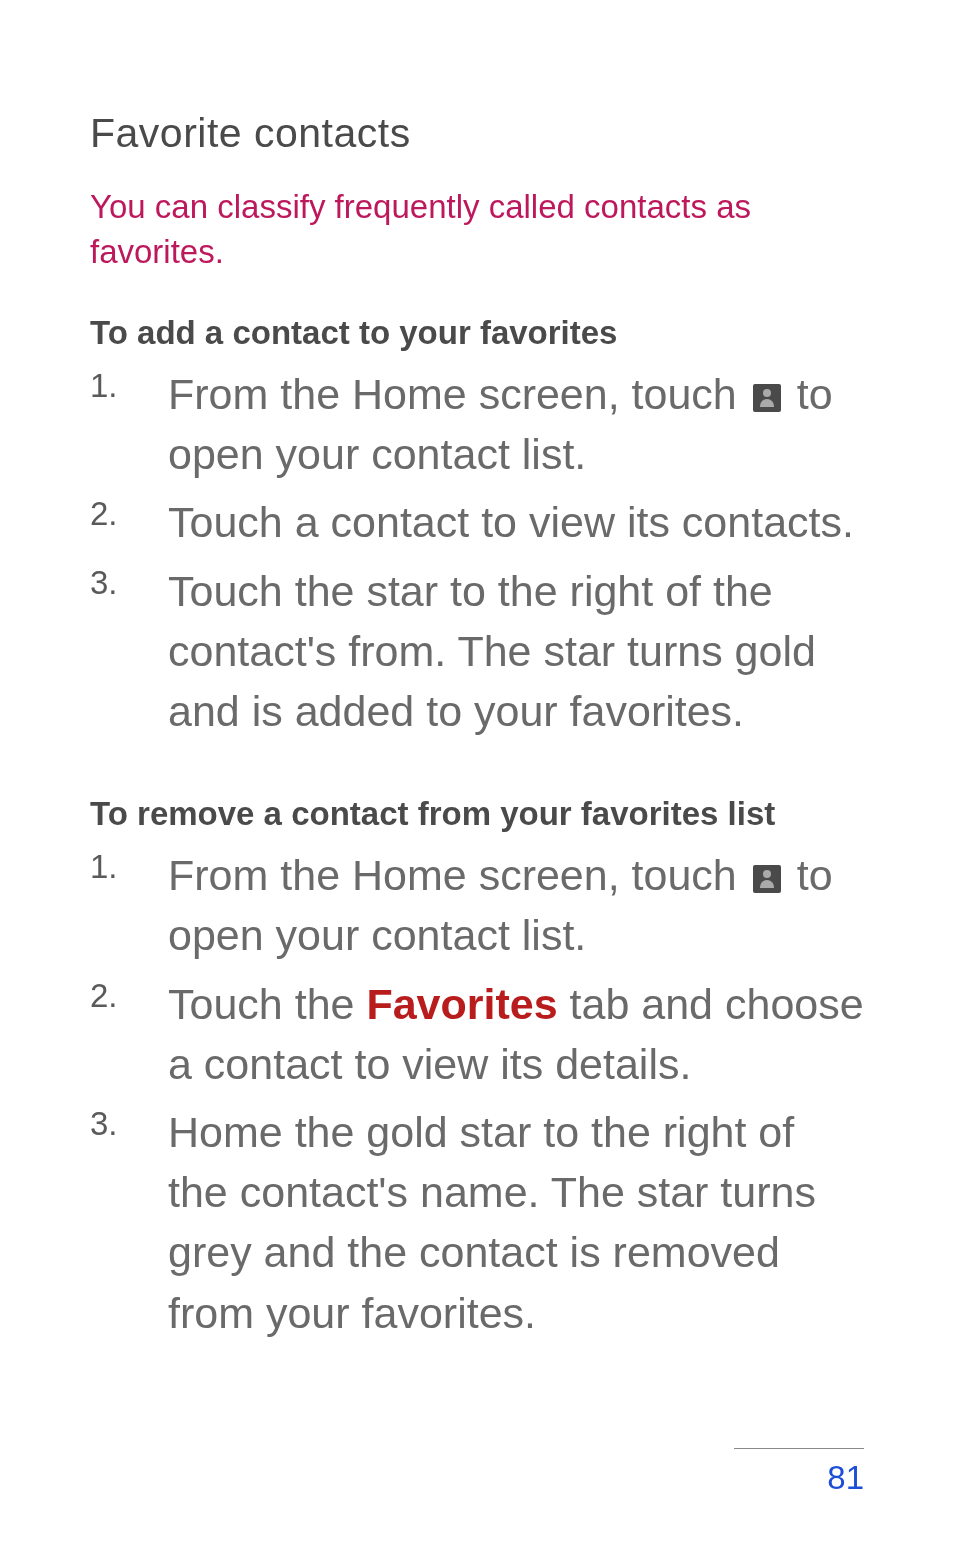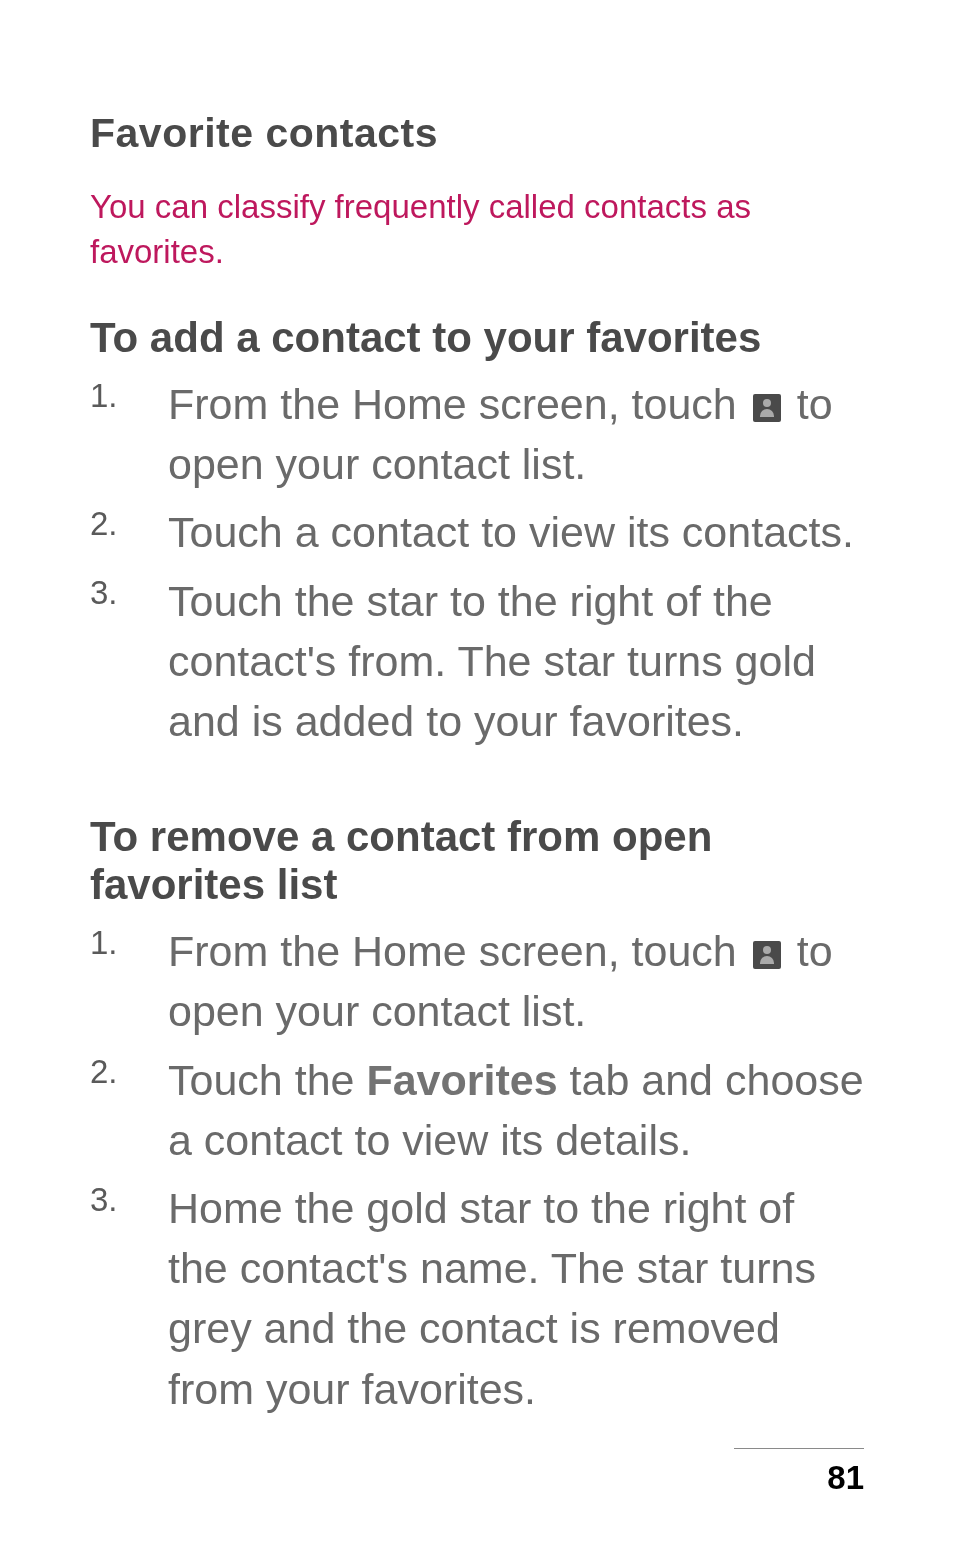--- a/index.html
+++ b/index.html
@@ -11,38 +11,38 @@
       width: 954px;
       height: 1557px;
       background: #ffffff;
       font-family: "Helvetica Neue", Arial, sans-serif;
       color: #5a5a5a;
       position: relative;
       padding: 110px 90px 60px 90px;
     }
     .heading-main {
       font-size: 41px;
-      font-weight: 700;
+      font-weight: 400;
       color: #4a4a4a;
       margin-bottom: 28px;
       letter-spacing: 0.5px;
     }
     .intro-para {
       font-size: 33px;
       font-weight: 300;
       color: #be185d;
       line-height: 1.35;
       margin-bottom: 40px;
     }
     .sub-heading {
-      font-size: 42px;
+      font-size: 33px;
       font-weight: 700;
       color: #4a4a4a;
       margin-bottom: 12px;
-      margin-top: 8px;
+      margin-top: 0;
     }
     .list-item {
       display: flex;
       align-items: flex-start;
       margin-bottom: 8px;
     }
     .list-num {
       font-size: 33px;
       font-weight: 400;
       color: #5a5a5a;
@@ -52,21 +52,21 @@
     .list-text {
       font-size: 43px;
       font-weight: 300;
       color: #6a6a6a;
       line-height: 1.4;
       flex: 1;
       margin-left: 40px;
     }
     .bold-inline {
       font-weight: 700;
-      color: #737373;
+      color: #b91c1c;
     }
     .contacts-icon {
       display: inline-block;
       width: 28px;
       height: 28px;
       background: #4a4a4a;
       vertical-align: middle;
       margin: 0 4px;
       position: relative;
       border-radius: 2px;
@@ -105,22 +105,22 @@
       align-items: flex-end;
     }
     .footer-line {
       width: 130px;
       height: 1px;
       background: #8a8a8a;
       margin-bottom: 10px;
     }
     .page-num {
       font-size: 33px;
-      font-weight: 700;
-      color: #000000;
+      font-weight: 400;
+      color: #1d4ed8;
     }
     .spacer-before-sub2 {
       height: 22px;
     }
   </style>
 </head>
 <body>
 
 <h2 class="heading-main">Favorite contacts</h2>
 
@@ -140,21 +140,21 @@
   <span class="list-text">Touch a contact to view its contacts.</span>
 </div>
 
 <div class="list-item section-gap">
   <span class="list-num">3.</span>
   <span class="list-text">Touch the star to the right of the contact's from. The star turns gold and is added to your favorites.</span>
 </div>
 
 <div class="spacer-before-sub2"></div>
 
-<h3 class="sub-heading">To remove a contact from open favorites list</h3>
+<h3 class="sub-heading">To remove a contact from your favorites list</h3>
 
 <div class="list-item">
   <span class="list-num">1.</span>
   <span class="list-text">
     <span>From the Home screen, touch </span><span class="contacts-icon"></span><span> to open your contact list.</span>
   </span>
 </div>
 
 <div class="list-item">
   <span class="list-num">2.</span>

